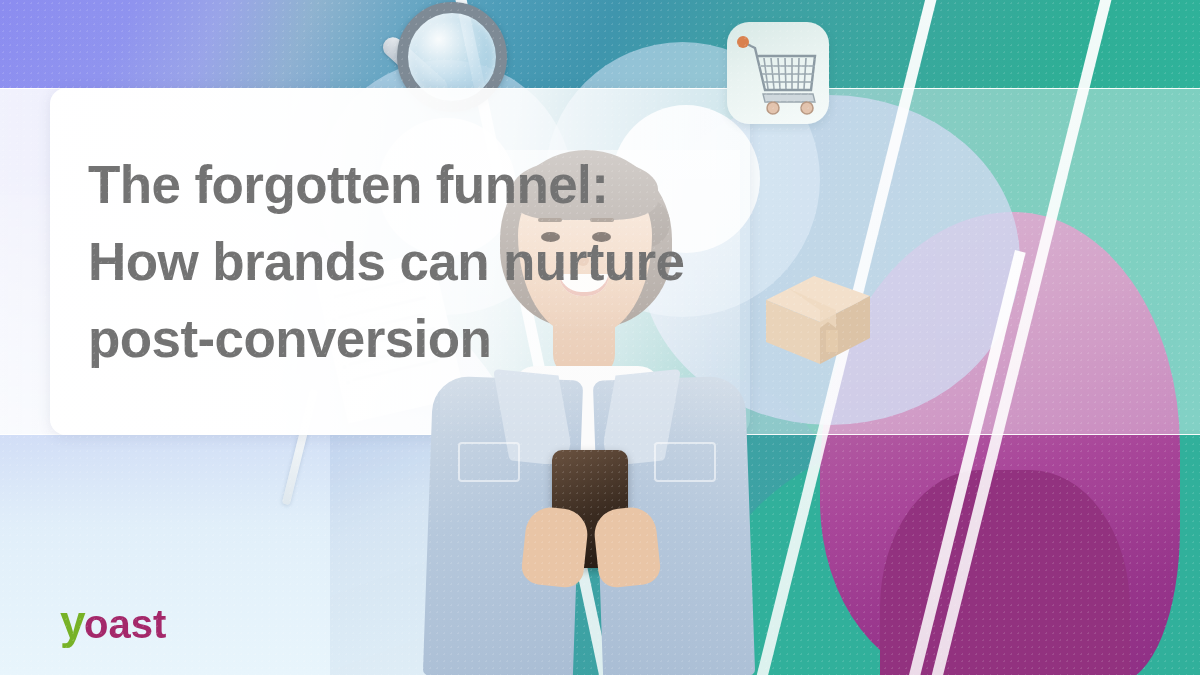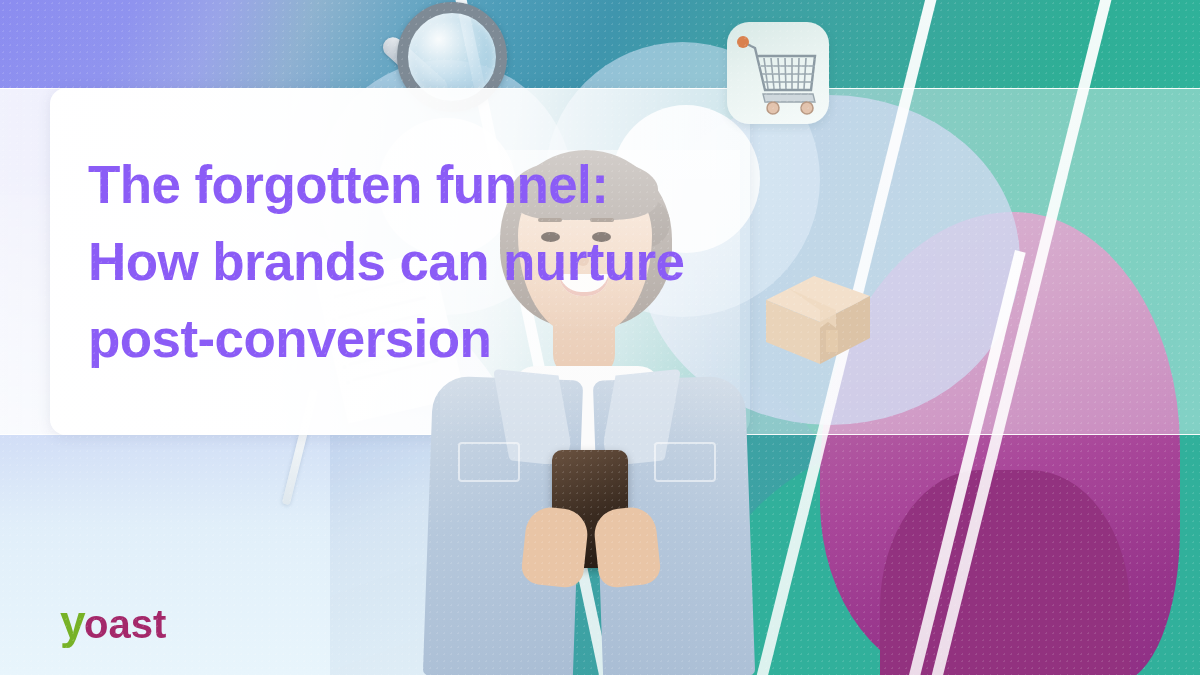--- a/index.html
+++ b/index.html
@@ -223,21 +223,21 @@
   }
 
   
   .title {
     position:absolute; left:88px; top:147px;
     width:700px;
     font-size:53px;
     font-weight:700;
     line-height:1.45;
     letter-spacing:-.6px;
-    color:#8b5cf6;
+    color:#737373;
     white-space:pre-line;
   }
 
   
   .logo { position:absolute; left:60px; top:600px; height:46px; }
   .logo svg { display:block; }
 
   
   .dots {
     position:absolute; inset:0; pointer-events:none; opacity:.22;

